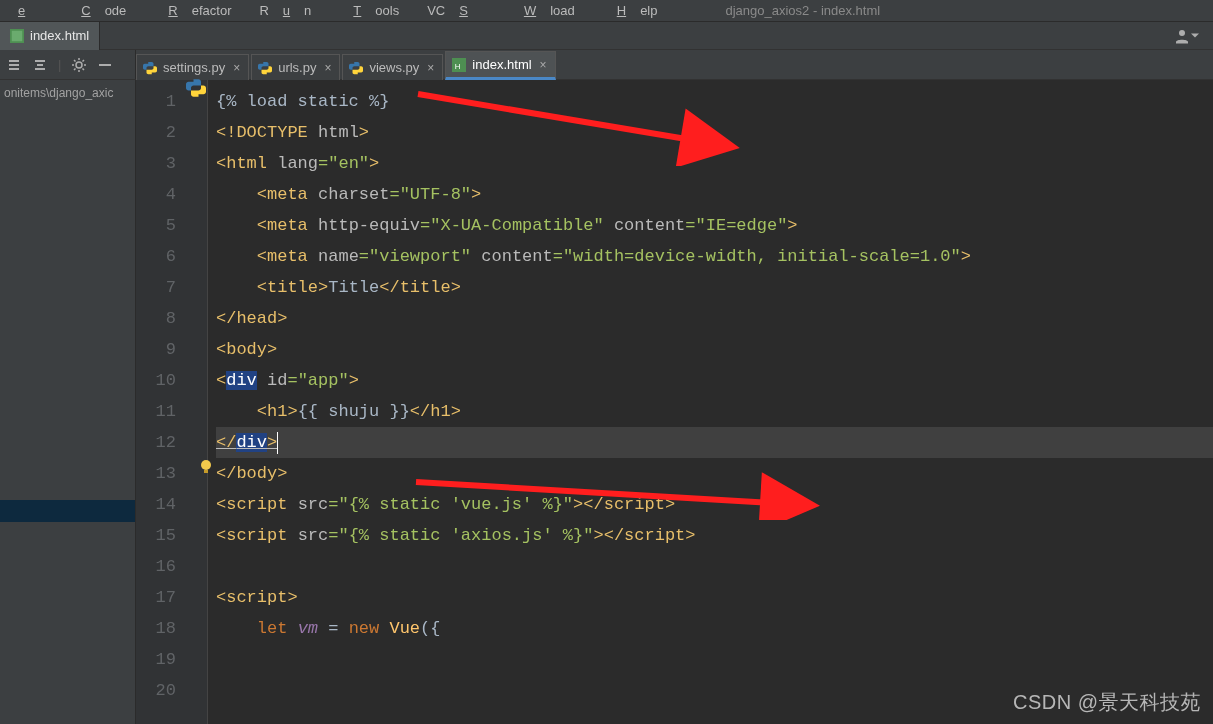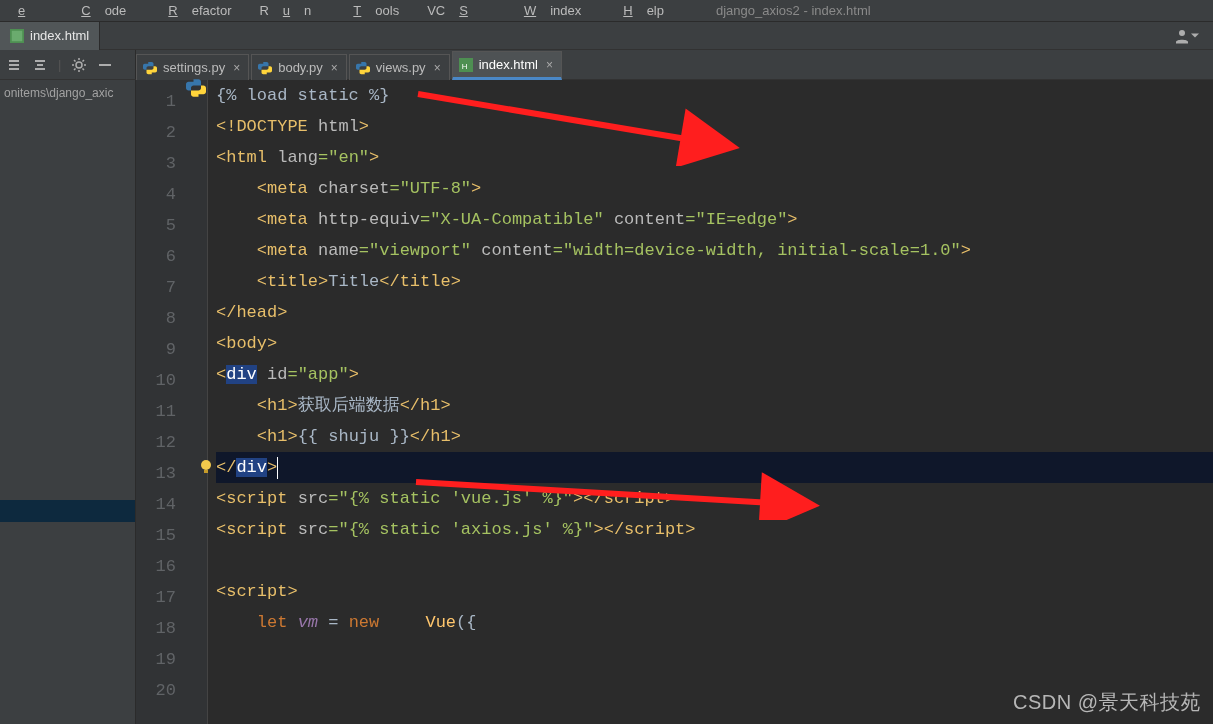--- a/index.html
+++ b/index.html
@@ -10,21 +10,21 @@
   font-size:13px; color:#bbbbbb;
   overflow:hidden;
 }
 .menubar {
   height:22px; background:#3c3f41;
   display:flex; align-items:center; padding-left:4px;
   border-bottom:1px solid #2b2b2b;
 }
 .menubar span { margin-right:14px; color:#bbbbbb; cursor:default; }
 .menubar .mnemonic { text-decoration:underline; }
-.menubar .title { margin-left:24px; color:#8a8a8a; }
+.menubar .title { margin-left:40px; color:#8a8a8a; }
 
 .tabstrip-top {
   height:28px; background:#3c3f41;
   border-bottom:1px solid #323232;
   display:flex; align-items:center;
   justify-content:space-between;
 }
 .tabstrip-top .tab {
   display:flex; align-items:center;
   padding:0 10px; height:28px;
@@ -94,31 +94,31 @@
   text-align:right; color:#606366;
   padding-right:14px; padding-top:6px;
   line-height:31px;
 }
 .gutter div { height:31px; }
 .fold-strip {
   width:18px; flex:0 0 18px;
   background:#313335;
   border-right:1px solid #444;
 }
-.code { flex:1; padding-left:8px; position:relative; }
+.code { flex:1; padding-top:6px; padding-left:8px; position:relative; }
 .line { height:31px; line-height:31px; white-space:pre; }
-.line.hl { background:#0f172a; }
+.line.hl { background:#404040;text-decoration:underline; }
 .cursor { border-left:1px solid #ffffff; display:inline-block; height:22px; vertical-align:middle; }
 
 .c-tag   { color:#e8bf6a; }
 .c-attr  { color:#bababa; }
 .c-str   { color:#a5c261; }
 .c-key   { color:#cc7832; }
 .c-def   { color:#9876aa; }
-.c-call  { color:#ffc66d;margin-left:36px; }
+.c-call  { color:#ffc66d; }
 .c-text  { color:#a9b7c6; }
 .c-punc  { color:#a9b7c6; }
 .c-hl1   { background:#214283; color:#fff; }
 
 .arrow { position:absolute; pointer-events:none; }
 
 .watermark {
   position:absolute; right:12px; bottom:8px;
   color:#d9d9d9cc; font-size:20px;
   font-family:Arial,sans-serif;
@@ -137,21 +137,21 @@
 </head>
 <body>
 
 <div class="menubar">
   <span><span></span><span class="mnemonic">e</span><span></span></span>
   <span><span></span><span class="mnemonic">C</span><span>ode</span></span>
   <span><span></span><span class="mnemonic">R</span><span>efactor</span></span>
   <span><span>R</span><span class="mnemonic">u</span><span>n</span></span>
   <span><span></span><span class="mnemonic">T</span><span>ools</span></span>
   <span><span>VC</span><span class="mnemonic">S</span><span></span></span>
-  <span><span></span><span class="mnemonic">W</span><span>index</span></span>
+  <span><span></span><span class="mnemonic">W</span><span>load</span></span>
   <span><span></span><span class="mnemonic">H</span><span>elp</span></span>
   <span class="title">django_axios2 - index.html</span>
 </div>
 
 <div class="tabstrip-top">
   <div class="tab">
     <svg width="14" height="14" style="margin-right:6px" viewBox="0 0 16 16">
         <rect width="16" height="16" fill="#4e8f52"></rect>
         <rect x="2" y="2" width="12" height="12" fill="#6aab6e"></rect>
       </svg>
@@ -192,21 +192,21 @@
           <path d="M10 15H6c-1 0-2-1-2-2v-3h6c1 0 2-1 2-2V6h2c1 0 2 1 2 2v3c0 1-1 2-2 2h-4v2z" fill="#ffd43b"></path>
         </svg>
       <span>settings.py</span>
       <span class="close">×</span>
     </div>
     <div class="file-tab">
       <svg class="tab-icon py-icon" viewBox="0 0 16 16">
           <path d="M6 1h4c1 0 2 1 2 2v3H6c-1 0-2 1-2 2v2H2c-1 0-2-1-2-2V5c0-1 1-2 2-2h4V1z" fill="#3776ab"></path>
           <path d="M10 15H6c-1 0-2-1-2-2v-3h6c1 0 2-1 2-2V6h2c1 0 2 1 2 2v3c0 1-1 2-2 2h-4v2z" fill="#ffd43b"></path>
         </svg>
-      <span>body.py</span>
+      <span>urls.py</span>
       <span class="close">×</span>
     </div>
     <div class="file-tab">
       <svg class="tab-icon py-icon" viewBox="0 0 16 16">
           <path d="M6 1h4c1 0 2 1 2 2v3H6c-1 0-2 1-2 2v2H2c-1 0-2-1-2-2V5c0-1 1-2 2-2h4V1z" fill="#3776ab"></path>
           <path d="M10 15H6c-1 0-2-1-2-2v-3h6c1 0 2-1 2-2V6h2c1 0 2 1 2 2v3c0 1-1 2-2 2h-4v2z" fill="#ffd43b"></path>
         </svg>
       <span>views.py</span>
       <span class="close">×</span>
     </div>
@@ -265,23 +265,23 @@
       <div class="line"><span class="c-text">{% load static %}</span></div>
       <div class="line"><span class="c-tag">&lt;!DOCTYPE </span><span class="c-attr">html</span><span class="c-tag">&gt;</span></div>
       <div class="line"><span class="c-tag">&lt;</span><span class="c-tag">html </span><span class="c-attr">lang</span><span class="c-str">=</span><span class="c-str">"en"</span><span class="c-tag">&gt;</span></div>
       <div class="line">    <span class="c-tag">&lt;</span><span class="c-tag">meta</span> <span class="c-attr">charset</span><span class="c-str">=</span><span class="c-str">"UTF-8"</span><span class="c-tag">&gt;</span></div>
       <div class="line">    <span class="c-tag">&lt;</span><span class="c-tag">meta</span> <span class="c-attr">http-equiv</span><span class="c-str">=</span><span class="c-str">"X-UA-Compatible"</span> <span class="c-attr">content</span><span class="c-str">=</span><span class="c-str">"IE=edge"</span><span class="c-tag">&gt;</span></div>
       <div class="line">    <span class="c-tag">&lt;</span><span class="c-tag">meta</span> <span class="c-attr">name</span><span class="c-str">=</span><span class="c-str">"viewport"</span> <span class="c-attr">content</span><span class="c-str">=</span><span class="c-str">"width=device-width, initial-scale=1.0"</span><span class="c-tag">&gt;</span></div>
       <div class="line">    <span class="c-tag">&lt;</span><span class="c-tag">title</span><span class="c-tag">&gt;</span><span class="c-text">Title</span><span class="c-tag">&lt;/</span><span class="c-tag">title</span><span class="c-tag">&gt;</span></div>
       <div class="line"><span class="c-tag">&lt;/</span><span class="c-tag">head</span><span class="c-tag">&gt;</span></div>
       <div class="line"><span class="c-tag">&lt;</span><span class="c-tag">body</span><span class="c-tag">&gt;</span></div>
       <div class="line"><span class="c-tag">&lt;</span><span class="c-tag c-hl1">div</span> <span class="c-attr">id</span><span class="c-str">=</span><span class="c-str">"app"</span><span class="c-tag">&gt;</span></div>
-      <div class="line">    <span class="c-tag">&lt;</span><span class="c-tag">h1</span><span class="c-tag">&gt;</span><span class="c-text">获取后端数据</span><span class="c-tag">&lt;/</span><span class="c-tag">h1</span><span class="c-tag">&gt;</span></div>
       <div class="line">    <span class="c-tag">&lt;</span><span class="c-tag">h1</span><span class="c-tag">&gt;</span><span class="c-text">{{ shuju }}</span><span class="c-tag">&lt;/</span><span class="c-tag">h1</span><span class="c-tag">&gt;</span></div>
       <div class="line hl"><span class="c-tag">&lt;/</span><span class="c-tag c-hl1">div</span><span class="c-tag">&gt;</span><span class="cursor"></span></div>
+      <div class="line"><span class="c-tag">&lt;/</span><span class="c-tag">body</span><span class="c-tag">&gt;</span></div>
       <div class="line"><span class="c-tag">&lt;</span><span class="c-tag">script</span> <span class="c-attr">src</span><span class="c-str">=</span><span class="c-str">"{% static 'vue.js' %}"</span><span class="c-tag">&gt;&lt;/</span><span class="c-tag">script</span><span class="c-tag">&gt;</span></div>
       <div class="line"><span class="c-tag">&lt;</span><span class="c-tag">script</span> <span class="c-attr">src</span><span class="c-str">=</span><span class="c-str">"{% static 'axios.js' %}"</span><span class="c-tag">&gt;&lt;/</span><span class="c-tag">script</span><span class="c-tag">&gt;</span></div>
       <div class="line"></div>
       <div class="line"><span class="c-tag">&lt;</span><span class="c-tag">script</span><span class="c-tag">&gt;</span></div>
       <div class="line">    <span class="c-key">let </span><span class="c-def" style="font-style:italic">vm</span><span class="c-punc"> = </span><span class="c-key">new </span><span class="c-call">Vue</span><span class="c-punc">({</span></div>
 
       <svg class="arrow" style="left:200px;top:6px" width="340" height="80">
           <defs>
             <marker id="ah1" markerWidth="12" markerHeight="10" refX="2" refY="5" orient="auto">
               <path d="M10 0L0 5L10 10z" fill="#ff1e1e"></path>

